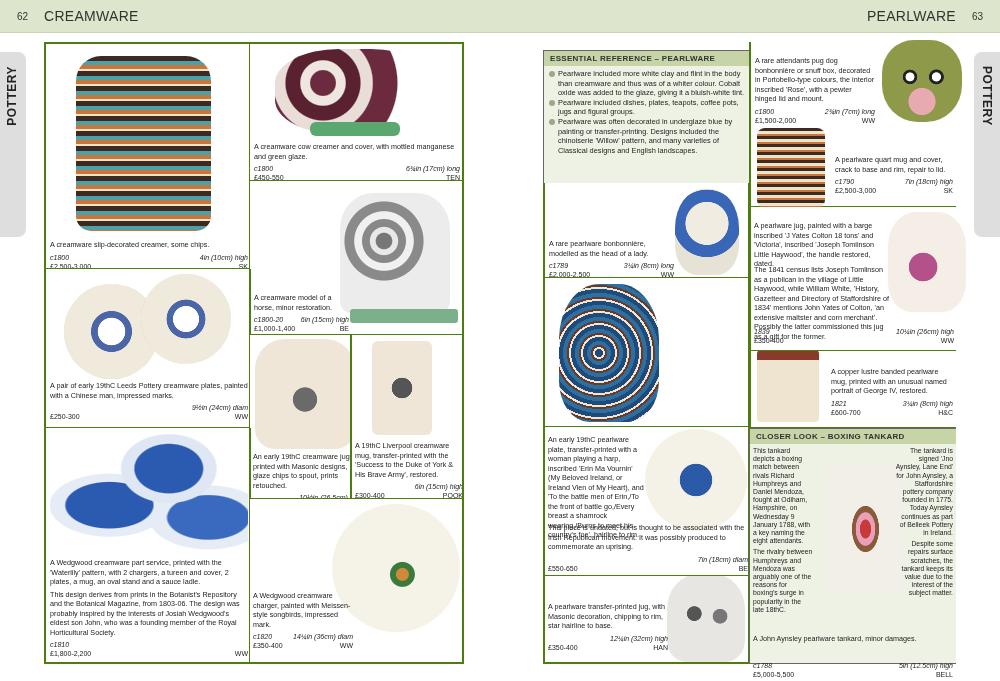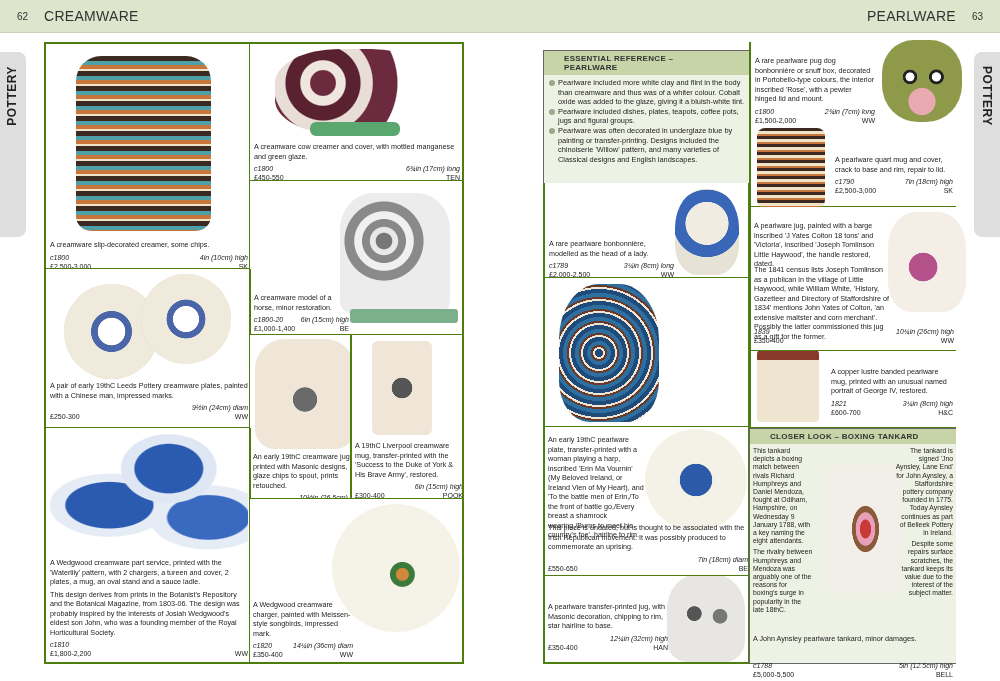--- a/index.html
+++ b/index.html
@@ -12,21 +12,21 @@
 .tab.r{right:0;border-radius:8px 0 0 8px}
 .tab span{position:absolute;top:14px;left:5px;writing-mode:vertical-rl;transform:rotate(180deg);font-weight:bold;font-size:12px;color:#222;letter-spacing:0.5px}
 .tab.r span{transform:none;left:6px}
 .cell{position:absolute;border:2px solid #4d7c0f;background:#fff;overflow:hidden}
 .cap{position:absolute;font-size:7.2px;line-height:9.5px;color:#222}
 .cap p{margin-bottom:3px}
 .row{display:flex;justify-content:space-between;font-size:7px;line-height:9px}
 .it{font-style:italic}
 .img{position:absolute;border-radius:6px}
 .greenbox{position:absolute;background:#eef2e4;border:1px solid #666}
-.greenhead{background:#c6d4a8;font-size:8px;font-weight:bold;padding:3px 20px;color:#333;letter-spacing:0.3px}
+.greenhead{background:#c6d4a8;font-size:8px;font-weight:bold;padding:3px 6px;color:#333;letter-spacing:0.3px}
 .bul{padding-left:10px;position:relative}
 .bul:before{content:"";position:absolute;left:1px;top:2px;width:6px;height:6px;border-radius:50%;background:#9ba98a}
 </style>
 </head>
 <body>
 
 <div class="header">
   <span class="pgnum" style="left:17px">62</span>
   <span class="sect" style="left:44px">CREAMWARE</span>
   <span class="sect" style="right:44px">PEARLWARE</span>
@@ -144,21 +144,21 @@
       </div>
     <div class="row">
         <span>£1,800-2,200</span>
         <span>WW</span>
       </div>
   </div>
 </div>
 
 <div class="cell" style="left:250px;top:499px;width:214px;height:165px;border-left:none;border-top:none">
   <div class="img" style="left:82px;top:5px;width:128px;height:128px;border-radius:50%;background:radial-gradient(circle at 55% 55%,#d2883a 0 6%,#3a7a3a 7% 12%,#f5f2e8 13% 85%,#e5ddc6 86%)"></div>
-  <div class="cap" style="left:3px;top:101px;width:100px">
+  <div class="cap" style="left:3px;top:92px;width:100px">
     <p>A Wedgwood creamware charger, painted with Meissen-style songbirds, impressed mark.</p>
     <div class="row">
         <span class="it">c1820</span>
         <span class="it">14¼in (36cm) diam</span>
       </div>
     <div class="row">
         <span>£350-400</span>
         <span>WW</span>
       </div>
   </div>
@@ -168,21 +168,21 @@
   <div class="greenhead">ESSENTIAL REFERENCE – PEARLWARE</div>
   <div class="cap" style="position:relative;padding:3px 4px;font-size:7.4px;line-height:9.6px">
     <div class="bul">Pearlware included more white clay and flint in the body than creamware and thus was of a whiter colour. Cobalt oxide was added to the glaze, giving it a bluish-white tint.</div>
     <div class="bul">Pearlware included dishes, plates, teapots, coffee pots, jugs and figural groups.</div>
     <div class="bul">Pearlware was often decorated in underglaze blue by painting or transfer-printing. Designs included the chinoiserie 'Willow' pattern, and many varieties of Classical designs and English landscapes.</div>
   </div>
 </div>
 
 <div class="cell" style="left:749px;top:42px;width:207px;height:98px;border-top:none;border-right:none;border-bottom:1px solid #666">
   <div class="cap" style="left:4px;top:14px;width:120px">
-    <p>A rare pearlware pug dog bonbonnière or snuff box, decorated in Portobello-type colours, the interior inscribed 'Rose', with a pewter hinged lid and mount.</p>
+    <p>A rare attendants pug dog bonbonnière or snuff box, decorated in Portobello-type colours, the interior inscribed 'Rose', with a pewter hinged lid and mount.</p>
     <div class="row">
         <span class="it">c1800</span>
         <span class="it">2¾in (7cm) long</span>
       </div>
     <div class="row">
         <span>£1,500-2,000</span>
         <span>WW</span>
       </div>
   </div>
 </div>

